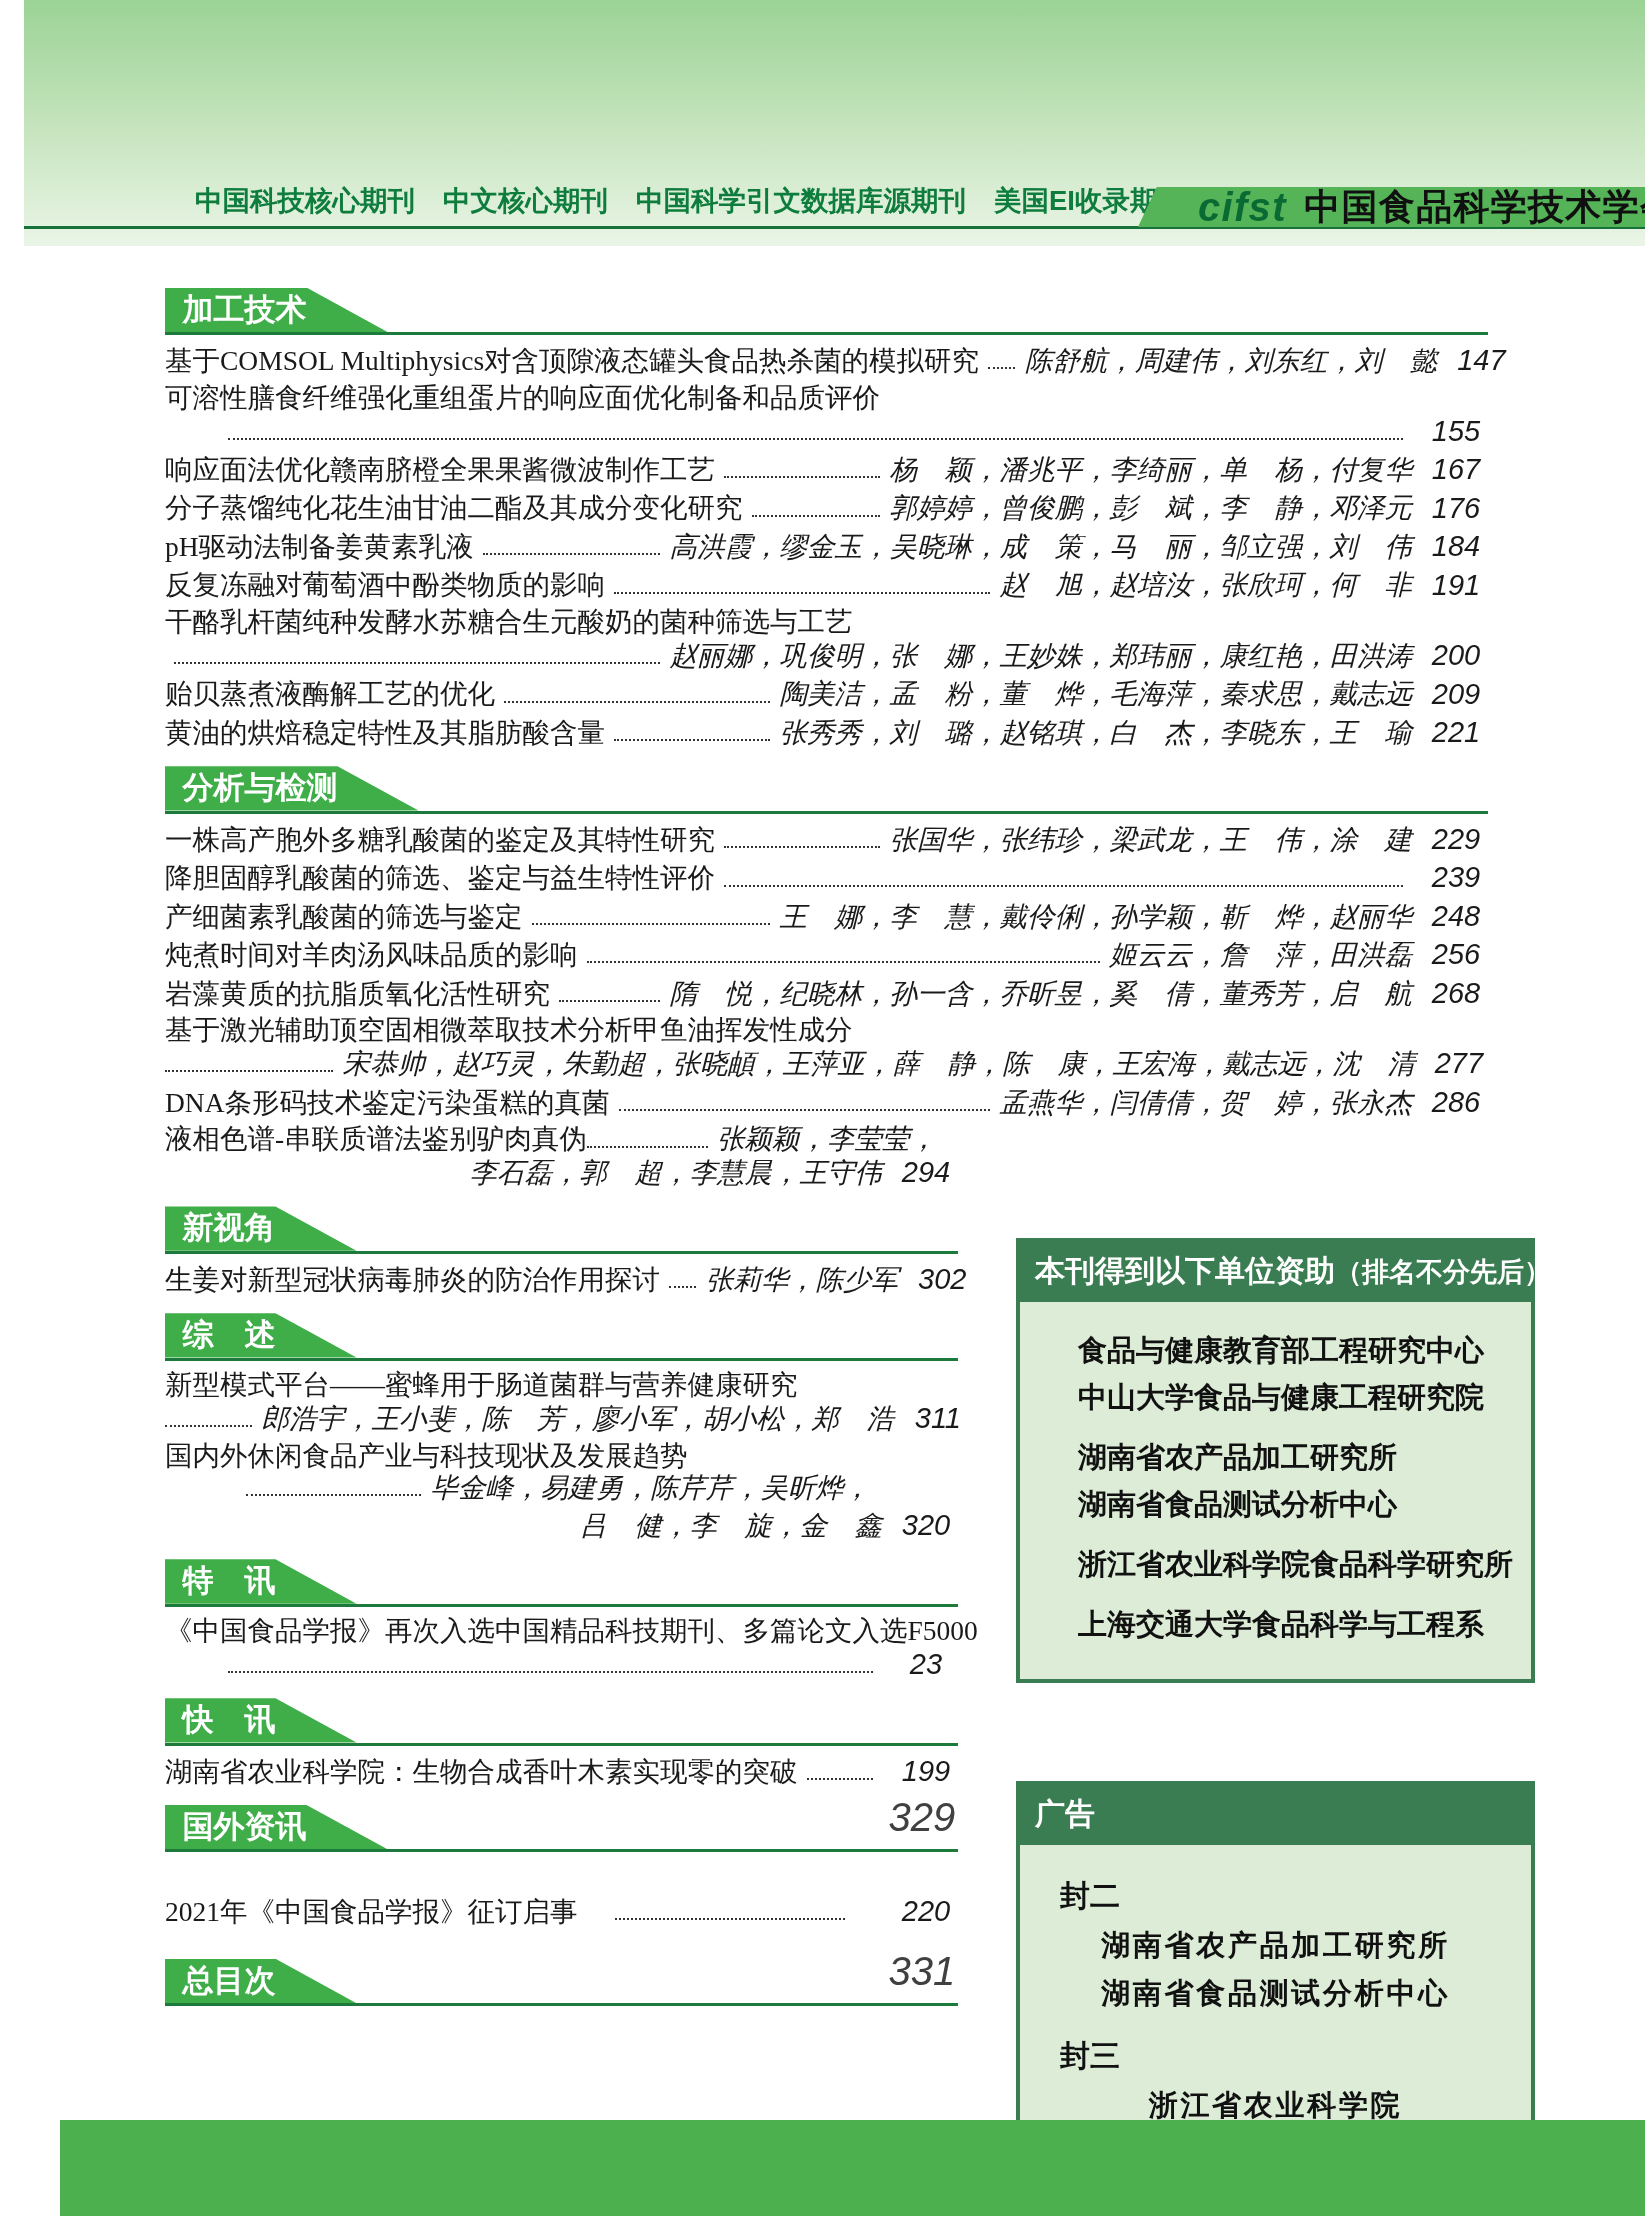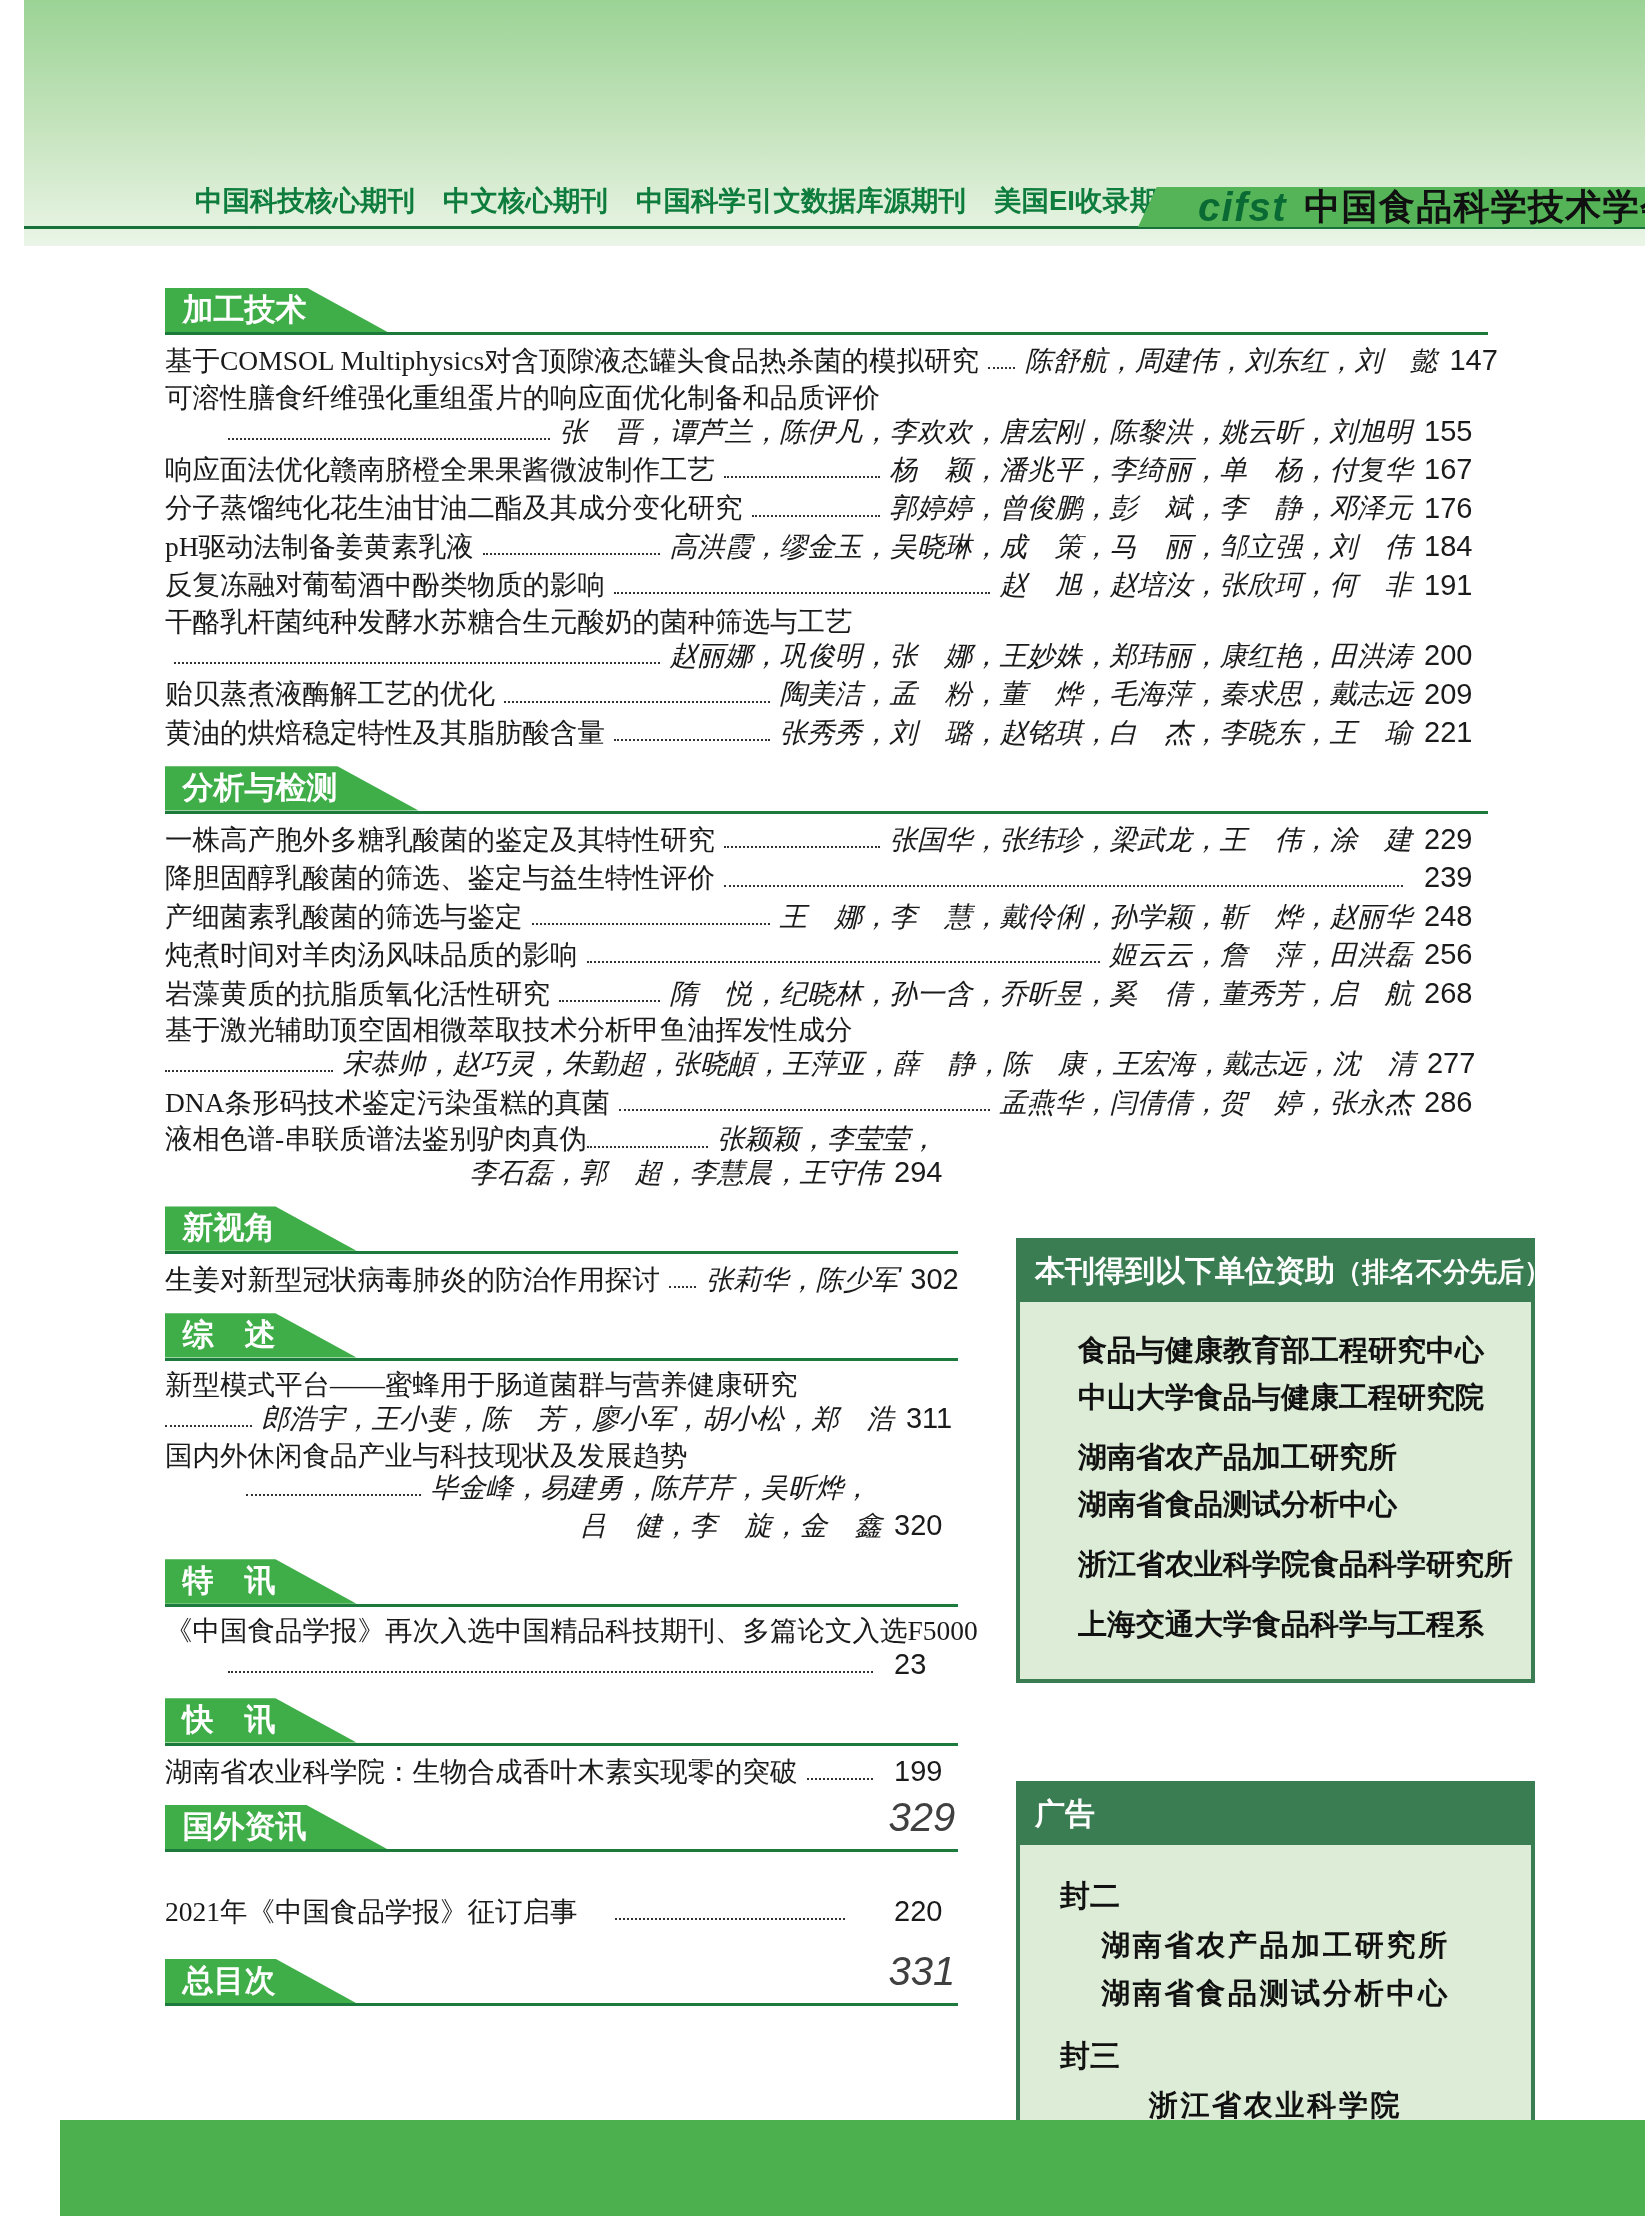--- a/index.html
+++ b/index.html
@@ -32,21 +32,21 @@
 
   .row{display:flex;align-items:flex-end;font-size:27.5px;line-height:1.12;margin:6px 0;color:#1a1a1a;}
   .row.l1{margin-bottom:1.3px;}
   .row.l2{margin-top:1.3px;}
   .t{font-family:"Liberation Serif","DejaVu Serif",serif;white-space:nowrap;}
   .au{font-family:"Liberation Serif","DejaVu Serif",serif;font-style:italic;white-space:nowrap;}
   .lead{flex:1 1 27px;border-bottom:2.7px dotted #333;margin:0 9.4px 7.4px 9.4px;min-width:27px;}
   .lead-fixed{flex:0 0 202px;border-bottom:2.7px dotted #333;margin:0 9.4px 7.4px 0;}
   .indent{flex:0 0 54px;}
   .spacer{flex:1 1 auto;}
-  .pg{min-width:64px;text-align:left;margin-left:12px;font-size:29px;white-space:nowrap;}
+  .pg{min-width:64px;text-align:center;margin-left:12px;font-size:29px;white-space:nowrap;font-style:italic;}
   .mt-lg{margin-top:43px;gap:28px;}
 
   
   .sidebar{position:absolute;left:1016px;top:1238px;width:519px;}
   .box{border:4.7px solid #3b7d52;background:#dcecd6;box-sizing:border-box;}
   .box-head{background:#3b7d52;color:#ffffff;font-weight:bold;font-size:30px;
             padding:8.7px 9.4px 10px 15px;white-space:nowrap;}
   .box-head .note{font-size:27px;}
   .sponsor-body{padding:23px 13.4px 28px 58px;font-weight:bold;font-size:29px;color:#111;}
   .sp-group{margin-bottom:20px;}
@@ -89,21 +89,20 @@
       <span class="lead"></span>
       <span class="au">陈舒航，周建伟，刘东红，刘　懿</span>
       <span class="pg">147</span>
     </div>
     <div class="row l1">
       <span class="t">可溶性膳食纤维强化重组蛋片的响应面优化制备和品质评价</span>
     </div>
     <div class="row l2">
       <span class="indent"></span>
       <span class="lead"></span>
-      <span class="au">张　晋，谭芦兰，陈伊凡，李欢欢，唐宏刚，陈黎洪，姚云昕，刘旭明</span>
       <span class="pg">155</span>
     </div>
     <div class="row">
       <span class="t">响应面法优化赣南脐橙全果果酱微波制作工艺</span>
       <span class="lead"></span>
       <span class="au">杨　颖，潘兆平，李绮丽，单　杨，付复华</span>
       <span class="pg">167</span>
     </div>
     <div class="row">
       <span class="t">分子蒸馏纯化花生油甘油二酯及其成分变化研究</span>

